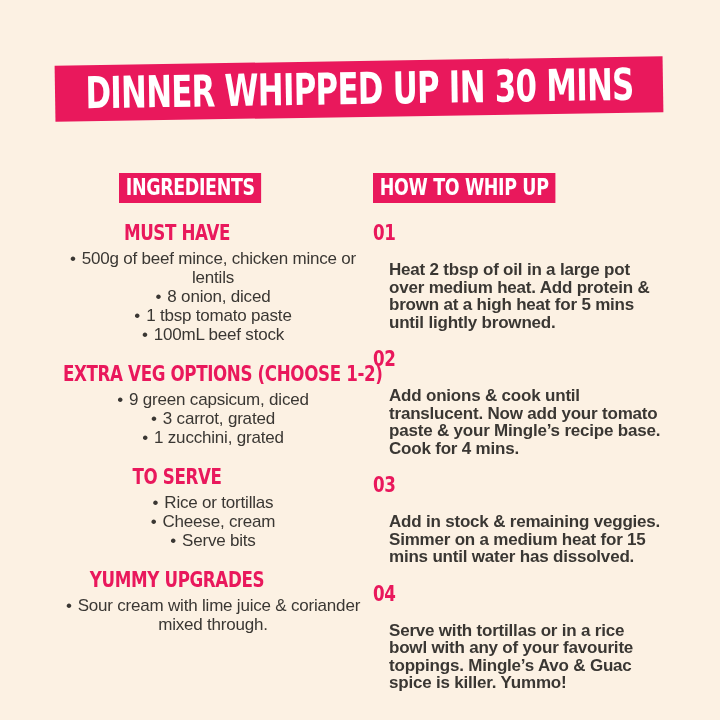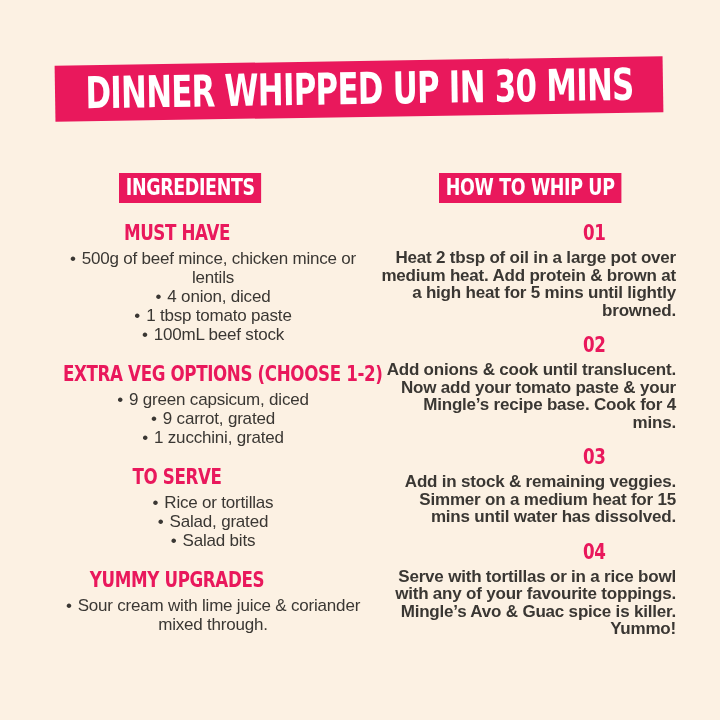--- a/index.html
+++ b/index.html
@@ -29,21 +29,21 @@
     color:#ffffff;
     white-space:nowrap;
     transform:scaleX(0.70);
     letter-spacing:-1px;
     line-height:1;
   }
 
   
   .col{position:absolute;top:173px;}
   .col-left{left:63px;width:300px;text-align:center;}
-  .col-right{left:373px;width:306px;text-align:right;}
+  .col-right{left:373px;width:306px;}
 
   
   .badge{
     display:inline-block;
     background:#e9185c;
     padding:3px 9px 4px 9px;
     transform:scaleX(0.76);
     transform-origin:left center;
     margin-bottom:18px;
   }
@@ -79,21 +79,21 @@
   }
   .items li{
     font-size:17px;
     font-weight:400;
     line-height:19px;
     letter-spacing:-0.2px;
   }
   .dot{margin-right:6px;}
   .step{margin-bottom:14px;}
   .step-text{
-    margin:3px;
+    margin:16px;
     font-size:17px;
     font-weight:700;
     line-height:17.5px;
     letter-spacing:-0.2px;
   }
 </style>
 </head>
 <body>
 
 <div class="card">
@@ -104,41 +104,41 @@
 
   <div class="col col-left">
     <div class="badge">
       <span>INGREDIENTS</span>
     </div>
 
     <div class="section">
       <h3 class="sec-head">MUST HAVE</h3>
       <ul class="items">
         <li><span class="dot">•</span><span>500g of beef mince, chicken mince or lentils</span></li>
-        <li><span class="dot">•</span><span>4 onion, diced</span></li>
+        <li><span class="dot">•</span><span>8 onion, diced</span></li>
         <li><span class="dot">•</span><span>1 tbsp tomato paste</span></li>
         <li><span class="dot">•</span><span>100mL beef stock</span></li>
       </ul>
     </div>
 
     <div class="section">
       <h3 class="sec-head">EXTRA VEG OPTIONS (CHOOSE 1-2)</h3>
       <ul class="items">
         <li><span class="dot">•</span><span>9 green capsicum, diced</span></li>
-        <li><span class="dot">•</span><span>9 carrot, grated</span></li>
+        <li><span class="dot">•</span><span>3 carrot, grated</span></li>
         <li><span class="dot">•</span><span>1 zucchini, grated</span></li>
       </ul>
     </div>
 
     <div class="section">
       <h3 class="sec-head">TO SERVE</h3>
       <ul class="items">
         <li><span class="dot">•</span><span>Rice or tortillas</span></li>
-        <li><span class="dot">•</span><span>Salad, grated</span></li>
-        <li><span class="dot">•</span><span>Salad bits</span></li>
+        <li><span class="dot">•</span><span>Cheese, cream</span></li>
+        <li><span class="dot">•</span><span>Serve bits</span></li>
       </ul>
     </div>
 
     <div class="section">
       <h3 class="sec-head">YUMMY UPGRADES</h3>
       <ul class="items">
         <li><span class="dot">•</span><span>Sour cream with lime juice &amp; coriander mixed through.</span></li>
       </ul>
     </div>
   </div>

